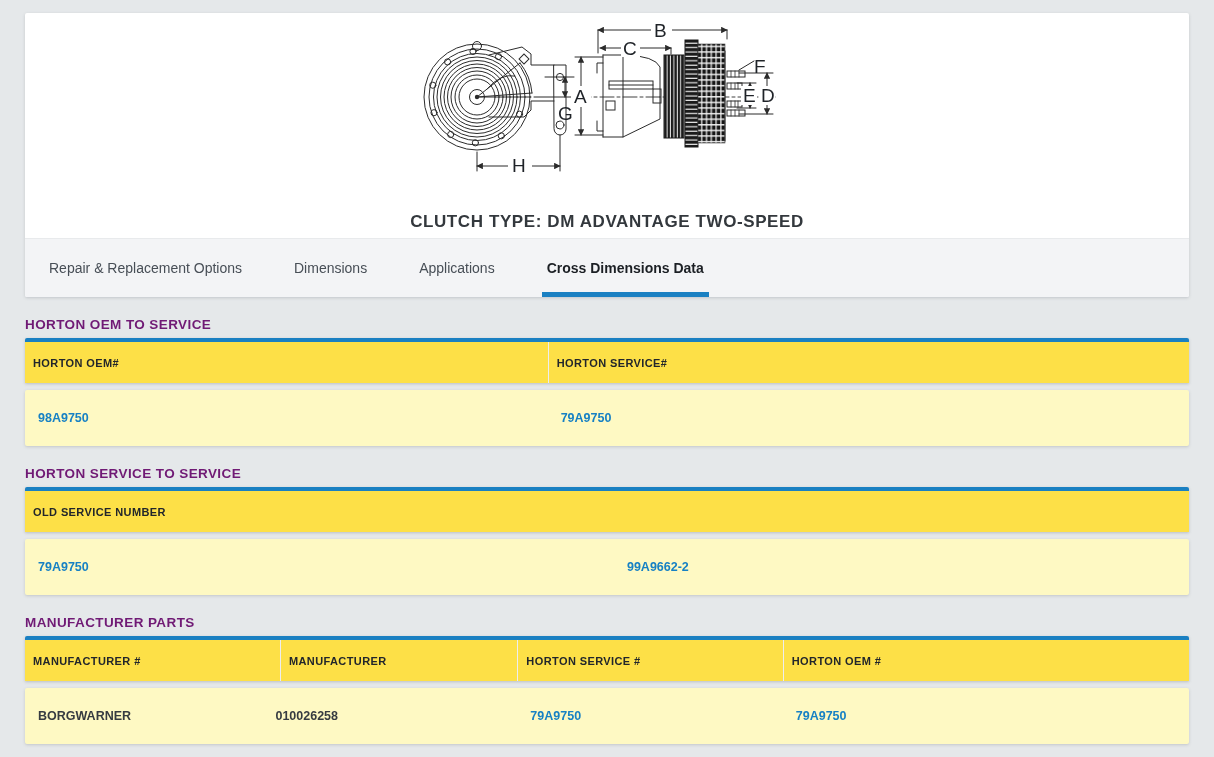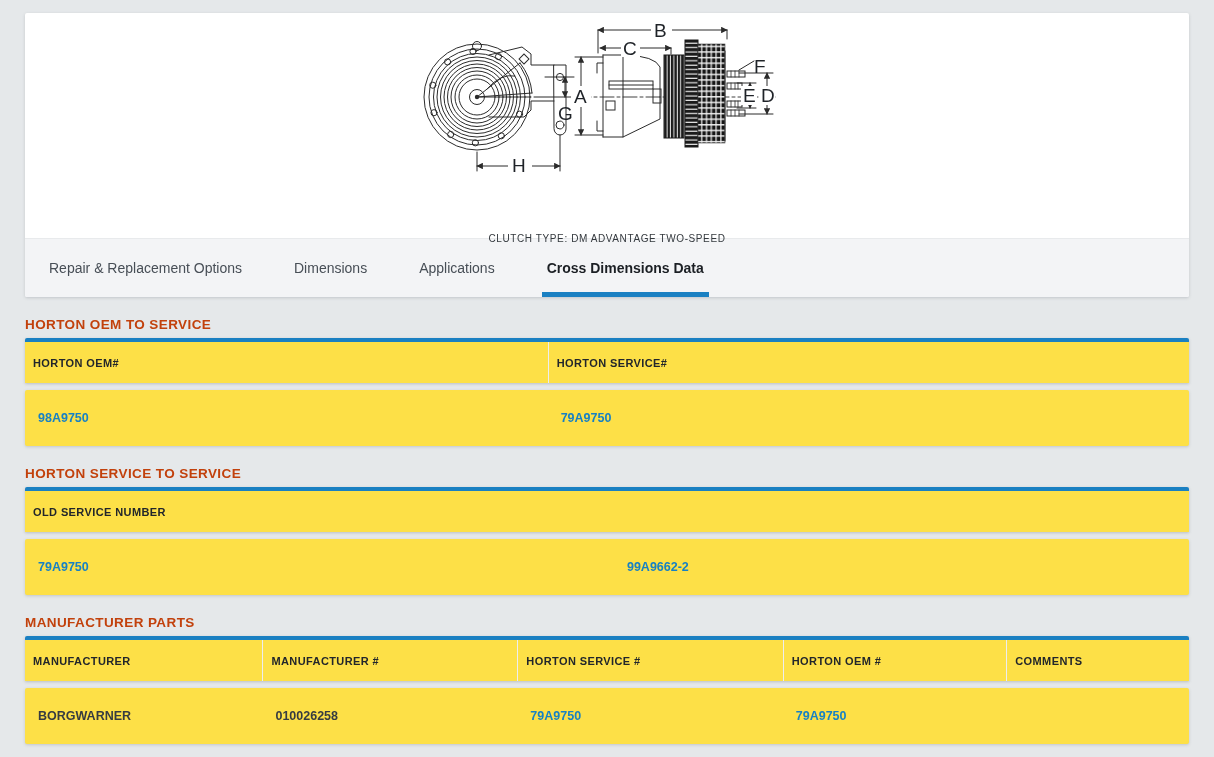--- a/index.html
+++ b/index.html
@@ -10,59 +10,59 @@
   }
   .top-card {
     margin:13px 25px 0 25px;
     background:#ffffff;
     border-radius:2px;
     box-shadow:0 1px 3px rgba(90,100,110,.25);
   }
   .diagram-wrap { height:225px; box-sizing:border-box; }
   .diagram-wrap svg { display:block; }
   .diagram-caption {
-    text-align:center; font-size:10px; font-weight:normal;
-    letter-spacing:.6px; color:#33383d; margin-top:29px; line-height:14px;
+    text-align:center; font-size:17px; font-weight:bold;
+    letter-spacing:.6px; color:#33383d; margin-top:12px; line-height:14px;
   }
   .tabbar {
     height:58px; background:#f3f4f6; border-top:1px solid #e8eaec;
     display:flex; align-items:stretch; padding-left:19px;
     border-radius:0 0 2px 2px;
   }
   .tab {
     display:flex; align-items:center;
     padding:0 5px; margin-right:42px;
     font-size:14px; color:#474e56; cursor:pointer;
     border-top:5px solid transparent; border-bottom:5px solid transparent;
     white-space:nowrap;
   }
   .tab.active {
     font-weight:bold; color:#1b1f24;
     border-bottom-color:#1a80c2;
   }
   .content { padding:0 25px 20px 25px; }
   .section-title {
     margin:20px 0 6px 0;
-    font-size:13.5px; font-weight:bold; letter-spacing:.4px; color:#c2410c;
+    font-size:13.5px; font-weight:bold; letter-spacing:.4px; color:#701a75;
   }
   .thead {
     background:#fde047; border-top:4px solid #1a80c2;
     border-radius:2px 2px 0 0;
     box-shadow:0 1px 3px rgba(90,100,110,.3);
     display:flex; height:41px;
   }
   .th {
     box-sizing:border-box; padding-left:8px; height:100%;
     display:flex; align-items:center;
     font-size:11px; font-weight:bold; letter-spacing:.4px; color:#22262b;
     border-left:1px solid #ededef;
   }
   .th:first-child { border-left:none; }
   .trow {
-    background:#fde047; margin-top:7px; height:56px;
+    background:#fef9c3; margin-top:7px; height:56px;
     border-radius:2px;
     box-shadow:0 1px 3px rgba(90,100,110,.25);
     display:flex; align-items:center;
   }
   .td {
     box-sizing:border-box; padding-left:13px;
     font-size:12.5px; font-weight:bold; color:#363b41;
   }
   .link { color:#1781c4; cursor:pointer; }
 </style>
@@ -235,25 +235,24 @@
     </div>
     <div class="trow">
       <div class="td" style="width:50.6%"><span class="link">79A9750</span></div>
       <div class="td" style="width:49.4%"><span class="link">99A9662-2</span></div>
     </div>
   </div>
 
   <div>
     <div class="section-title">MANUFACTURER PARTS</div>
     <div class="thead">
+      <div class="th" style="width:21.9%">MANUFACTURER #</div>
       <div class="th" style="width:20.4%">MANUFACTURER</div>
-      <div class="th" style="width:21.9%">MANUFACTURER #</div>
       <div class="th" style="width:22.8%">HORTON SERVICE #</div>
       <div class="th" style="width:19.2%">HORTON OEM #</div>
-      <div class="th" style="width:15.7%">COMMENTS</div>
     </div>
     <div class="trow">
       <div class="td" style="width:20.4%"><span>BORGWARNER</span></div>
       <div class="td" style="width:21.9%"><span>010026258</span></div>
       <div class="td" style="width:22.8%"><span class="link">79A9750</span></div>
       <div class="td" style="width:19.2%"><span class="link">79A9750</span></div>
       <div class="td" style="width:15.7%"><span></span></div>
     </div>
   </div>
 

